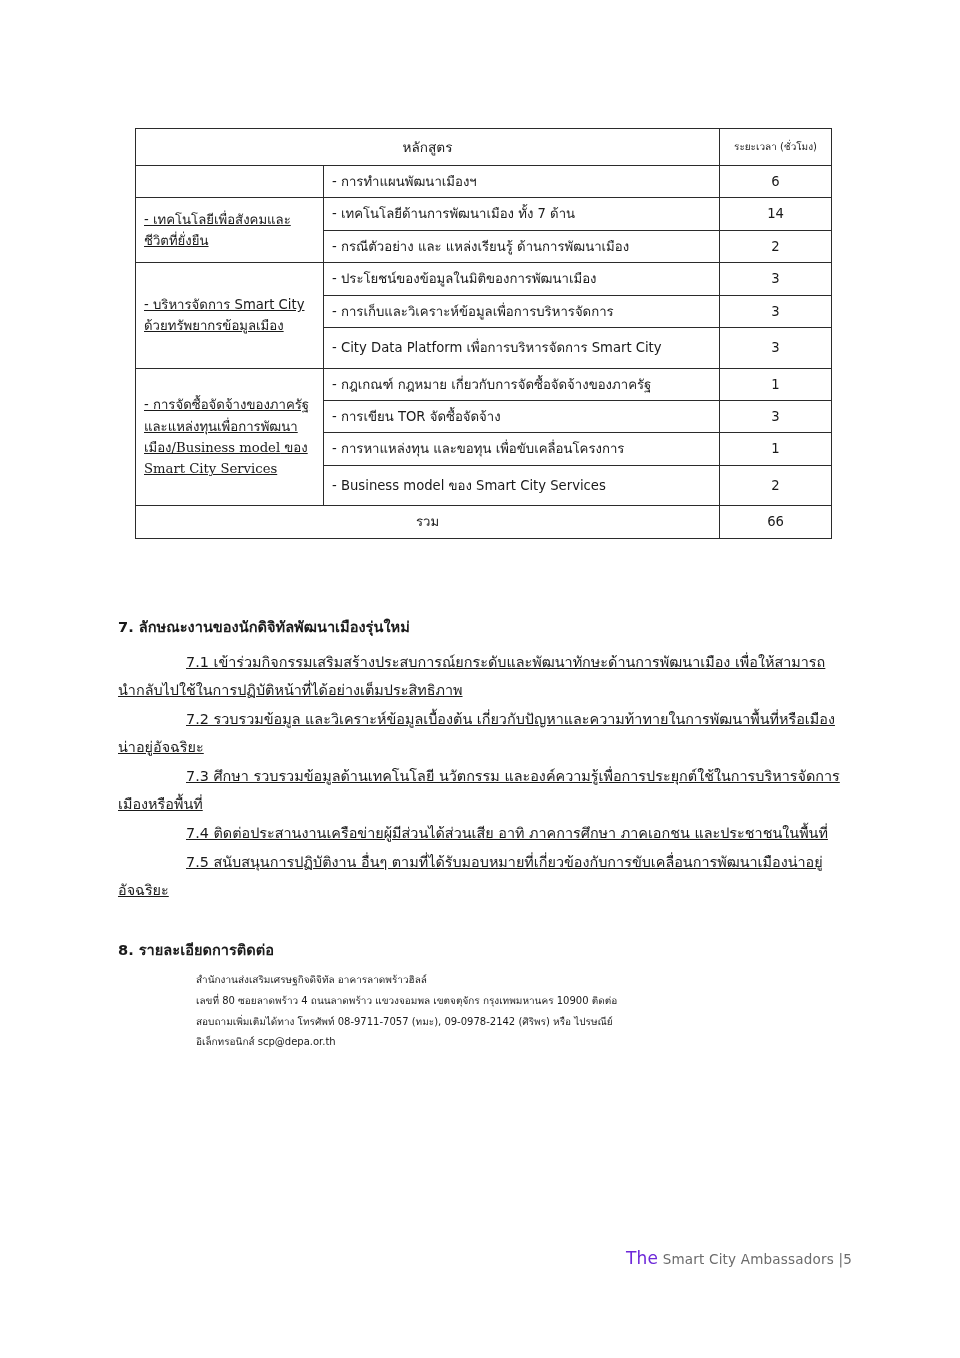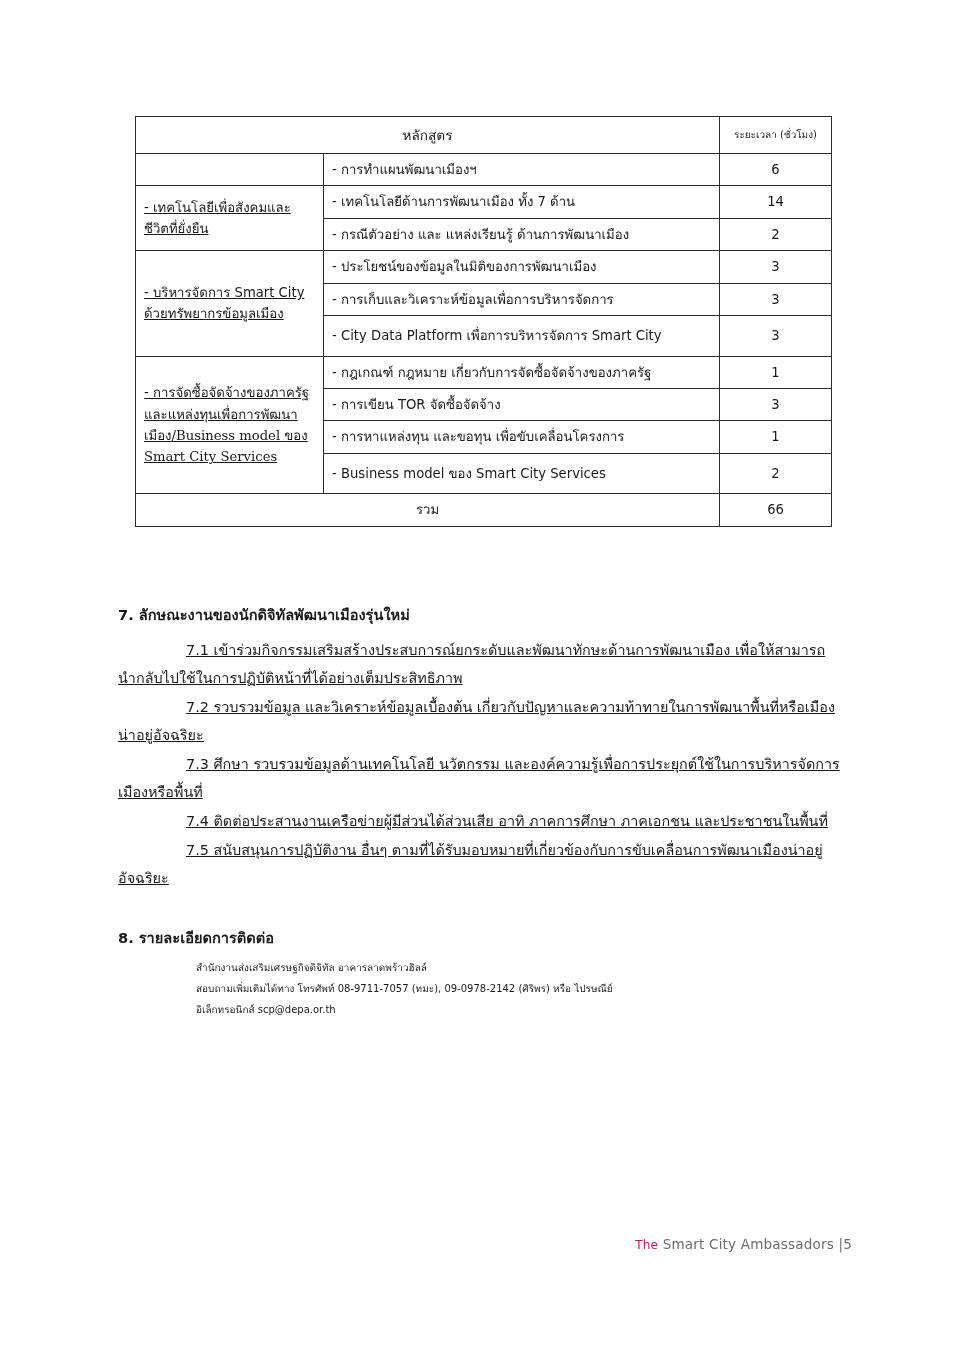--- a/index.html
+++ b/index.html
@@ -12,21 +12,21 @@
     width: 960px;
     height: 1358px;
     position: relative;
     font-family: "DejaVu Sans", "Liberation Sans", sans-serif;
     color: #1a1a1a;
     overflow: hidden;
   }
 
   .page {
     position: absolute;
-    left: 0; top: 4px;
+    left: 0; top: 16px;
     width: 960px;
     height: 982px;
     box-sizing: border-box;
   }
 
   
   .curriculum-table-wrap {
     position: absolute;
     left: 135px;
     top: 112px;
@@ -142,22 +142,22 @@
     top: 1232px;
     width: 960px;
     text-align: right;
     padding-right: 108px;
     box-sizing: border-box;
     color: #6b6b6b;
     font-size: 13.5px;
     letter-spacing: 0.2px;
   }
   .footer .the {
-    font-size: 12px;
-    color: #be185d;
+    font-size: 17px;
+    color: #6d28d9;
   }
 </style>
 </head>
 <body>
 
 <div class="page">
 
   <div class="curriculum-table-wrap">
     <table class="curriculum">
       <colgroup>
@@ -239,20 +239,21 @@
     <p class="para">7.3 ศึกษา รวบรวมข้อมูลด้านเทคโนโลยี นวัตกรรม และองค์ความรู้เพื่อการประยุกต์ใช้ในการบริหารจัดการเมืองหรือพื้นที่</p>
     <p class="para">7.4 ติดต่อประสานงานเครือข่ายผู้มีส่วนได้ส่วนเสีย อาทิ ภาคการศึกษา ภาคเอกชน และประชาชนในพื้นที่</p>
     <p class="para wide-gap">7.5    สนับสนุนการปฏิบัติงาน อื่นๆ     ตามที่ได้รับมอบหมายที่เกี่ยวข้องกับการขับเคลื่อนการพัฒนาเมืองน่าอยู่อัจฉริยะ</p>
 
     <div class="spacer-md"></div>
 
     <h2 class="section-heading second">8. รายละเอียดการติดต่อ</h2>
 
     <div class="contact-block">
       <p class="contact-line">สำนักงานส่งเสริมเศรษฐกิจดิจิทัล อาคารลาดพร้าวฮิลล์</p>
+      <p class="contact-line">เลขที่ 80 ซอยลาดพร้าว 4 ถนนลาดพร้าว แขวงจอมพล เขตจตุจักร กรุงเทพมหานคร 10900 ติดต่อ</p>
       <p class="contact-line">สอบถามเพิ่มเติมได้ทาง โทรศัพท์ 08-9711-7057 (ทมะ), 09-0978-2142 (ศิริพร) หรือ ไปรษณีย์</p>
       <p class="contact-line">อิเล็กทรอนิกส์ scp@depa.or.th</p>
     </div>
   </div>
 
   <div class="footer">
     <span class="the">The</span>
     <span>Smart City Ambassadors</span>
     <span>|</span><span>5</span>
   </div>

